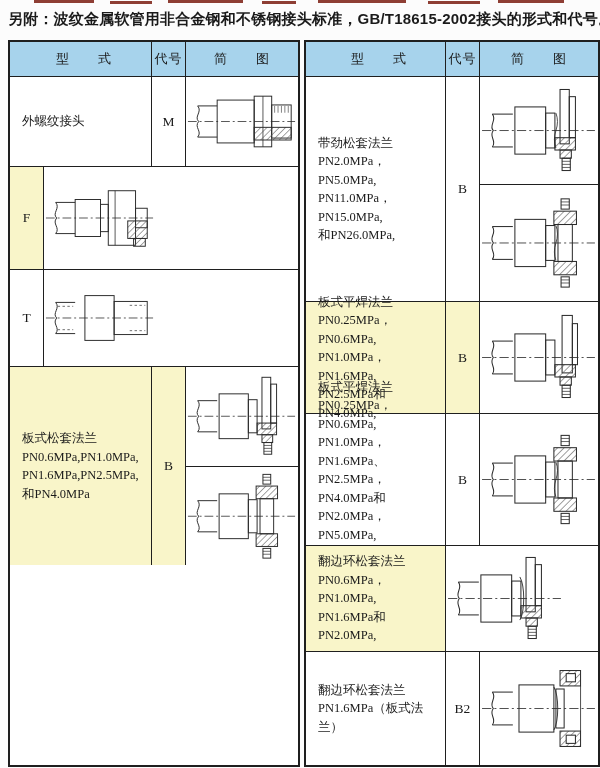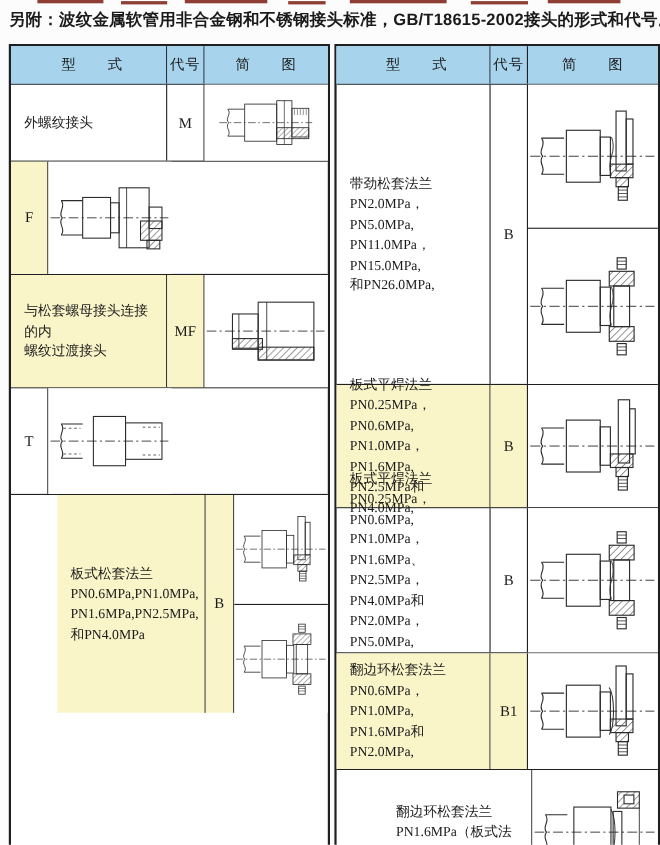--- a/index.html
+++ b/index.html
@@ -26,21 +26,21 @@
     font-family:"Liberation Sans","DejaVu Sans",sans-serif;
     font-weight:700;font-size:15px;line-height:20px;
     letter-spacing:.2px;white-space:nowrap;
   }
 
   .tables{position:absolute;top:40px;left:8px;display:flex;gap:4px;}
   .tbl{border:2px solid var(--border,#1f1f1f);background:#fff;}
   .tbl-left{width:288px;}
   .tbl-right{width:292px;}
   .row{display:flex;border-bottom:1px solid var(--border,#1f1f1f);box-sizing:border-box;}
-  .row:last-child{border-bottom:none;margin-left:42px;}
+  .row:last-child{border-bottom:none;}
   .cell{box-sizing:border-box;border-right:1px solid var(--border,#1f1f1f);}
   .cell:last-child{border-right:none;}
   .hl .type,.hl .code{background:var(--row-highlight,#f9f5c9);}
   .header{height:35px;background:var(--header-bg,#a7d3ec);}
   .header .cell{display:flex;align-items:center;justify-content:center;
     font-size:13px;letter-spacing:1px;background:var(--header-bg,#a7d3ec);}
   .type{display:flex;align-items:center;padding:0 5px 0 12px;
     font-size:12.5px;line-height:18.5px;white-space:pre-line;}
   .tbl-left .type{width:142px;}
   .tbl-left .code{width:34px;}
@@ -73,21 +73,21 @@
 
 <div class="tables">
 
   <div class="tbl tbl-left">
     <div class="row header">
       <div class="cell type">型　　式</div>
       <div class="cell code">代号</div>
       <div class="cell diagram" style="align-items:center;justify-content:center">简　　图</div>
     </div>
 
-    <div class="row" style="height:70px">
+    <div class="row" style="height:90px">
       <div class="cell type"><span>外螺纹接头</span></div>
       <div class="cell code">M</div>
       <div class="cell diagram">
           <svg viewBox="0 0 115 90" preserveAspectRatio="xMidYMid meet">
             <defs>
               <pattern id="hat0" width="4.5" height="4.5" patternUnits="userSpaceOnUse" patternTransform="rotate(45)">
                 <line x1="0" y1="0" x2="0" y2="4.5" stroke="#555" stroke-width="1.1"></line>
               </pattern>
             </defs>
             <line x1="2" y1="45" x2="112" y2="45" stroke="#2b2b2b" stroke-width="0.8" stroke-dasharray="9 3 2 3"></line>
@@ -126,41 +126,20 @@
             <rect x="66" y="17" width="28" height="56" fill="none" stroke="#2b2b2b" stroke-width="1"></rect>
             <line x1="73" y1="17" x2="73" y2="73" stroke="#2b2b2b" stroke-width="0.8"></line>
             <rect x="94" y="35" width="12" height="20" fill="none" stroke="#2b2b2b" stroke-width="1"></rect>
             <rect x="86" y="48" width="20" height="18" fill="url(#hat1)" stroke="#2b2b2b" stroke-width="1"></rect>
             <rect x="92" y="66" width="12" height="8" fill="url(#hat1)" stroke="#2b2b2b" stroke-width="1"></rect>
           </svg>
         </div>
     </div>
 
 
-    <div class="row hl" style="height:103px">
-      <div class="cell type"><span>与松套螺母接头连接的内
-螺纹过渡接头</span></div>
-      <div class="cell code">MF</div>
-      <div class="cell diagram">
-          <svg viewBox="0 0 115 90" preserveAspectRatio="xMidYMid meet">
-            <defs>
-              <pattern id="hat3" width="4.5" height="4.5" patternUnits="userSpaceOnUse" patternTransform="rotate(45)">
-                <line x1="0" y1="0" x2="0" y2="4.5" stroke="#555" stroke-width="1.1"></line>
-              </pattern>
-            </defs>
-            <line x1="2" y1="45" x2="112" y2="45" stroke="#2b2b2b" stroke-width="0.8" stroke-dasharray="9 3 2 3"></line>
-            <rect x="26" y="29" width="24" height="32" fill="none" stroke="#2b2b2b" stroke-width="1"></rect>
-            <line x1="32" y1="29" x2="32" y2="61" stroke="#2b2b2b" stroke-width="0.8"></line>
-            <rect x="50" y="18" width="52" height="54" fill="none" stroke="#2b2b2b" stroke-width="1"></rect>
-            <line x1="58" y1="18" x2="58" y2="72" stroke="#2b2b2b" stroke-width="0.8"></line>
-            <rect x="26" y="52" width="28" height="10" fill="url(#hat3)" stroke="#2b2b2b" stroke-width="1"></rect>
-            <rect x="50" y="60" width="52" height="12" fill="url(#hat3)" stroke="#2b2b2b" stroke-width="1"></rect>
-          </svg>
-        </div>
-    </div>
 
     <div class="row" style="height:97px">
       <div class="cell code">T</div>
       <div class="cell diagram">
           <svg viewBox="0 0 115 90" preserveAspectRatio="xMidYMid meet">
             <defs>
               <pattern id="hat4" width="4.5" height="4.5" patternUnits="userSpaceOnUse" patternTransform="rotate(45)">
                 <line x1="0" y1="0" x2="0" y2="4.5" stroke="#555" stroke-width="1.1"></line>
               </pattern>
             </defs>
@@ -236,21 +215,21 @@
     </div>
   </div>
 
   <div class="tbl tbl-right">
     <div class="row header">
       <div class="cell type">型　　式</div>
       <div class="cell code">代号</div>
       <div class="cell diagram" style="align-items:center;justify-content:center">简　　图</div>
     </div>
 
-    <div class="row" style="height:273px">
+    <div class="row" style="height:225px">
       <div class="cell type"><span>带劲松套法兰
 PN2.0MPa，PN5.0MPa,
 PN11.0MPa，PN15.0MPa,
 和PN26.0MPa,</span></div>
       <div class="cell code">B</div>
       <div class="cell diagram split">
         <div class="half" style="flex:48">
             <svg viewBox="0 0 115 90" preserveAspectRatio="xMidYMid meet">
               <defs>
                 <pattern id="hat7" width="4.5" height="4.5" patternUnits="userSpaceOnUse" patternTransform="rotate(45)">
@@ -365,21 +344,20 @@
             <line x1="79" y1="81" x2="87" y2="81" stroke="#2b2b2b" stroke-width="0.7"></line>
             <line x1="79" y1="84" x2="87" y2="84" stroke="#2b2b2b" stroke-width="0.7"></line>
           </svg>
         </div>
     </div>
 
     <div class="row hl" style="height:106px">
       <div class="cell type"><span>翻边环松套法兰
 PN0.6MPa，PN1.0MPa,
 PN1.6MPa和PN2.0MPa,</span></div>
-      <div class="cell code">B1</div>
       <div class="cell diagram">
           <svg viewBox="0 0 115 90" preserveAspectRatio="xMidYMid meet">
             <defs>
               <pattern id="hat11" width="4.5" height="4.5" patternUnits="userSpaceOnUse" patternTransform="rotate(45)">
                 <line x1="0" y1="0" x2="0" y2="4.5" stroke="#555" stroke-width="1.1"></line>
               </pattern>
             </defs>
             <line x1="12" y1="29" x2="32" y2="29" stroke="#2b2b2b" stroke-width="1"></line>
             <line x1="12" y1="61" x2="32" y2="61" stroke="#2b2b2b" stroke-width="1"></line>
             <path d="M12,29 C17,35 8,40 13,45 C8,51 17,55 12,61" fill="none" stroke="#2b2b2b" stroke-width="1"></path>
@@ -395,20 +373,21 @@
             <line x1="80" y1="75" x2="88" y2="75" stroke="#2b2b2b" stroke-width="0.7"></line>
             <line x1="80" y1="78" x2="88" y2="78" stroke="#2b2b2b" stroke-width="0.7"></line>
             <line x1="80" y1="81" x2="88" y2="81" stroke="#2b2b2b" stroke-width="0.7"></line>
           </svg>
         </div>
     </div>
 
     <div class="row" style="height:113px">
       <div class="cell type"><span>翻边环松套法兰
 PN1.6MPa（板式法兰）</span></div>
+      <div class="cell code">B2</div>
       <div class="cell diagram">
           <svg viewBox="0 0 115 90" preserveAspectRatio="xMidYMid meet">
             <defs>
               <pattern id="hat12" width="4.5" height="4.5" patternUnits="userSpaceOnUse" patternTransform="rotate(45)">
                 <line x1="0" y1="0" x2="0" y2="4.5" stroke="#555" stroke-width="1.1"></line>
               </pattern>
             </defs>
             <line x1="12" y1="29" x2="32" y2="29" stroke="#2b2b2b" stroke-width="1"></line>
             <line x1="12" y1="61" x2="32" y2="61" stroke="#2b2b2b" stroke-width="1"></line>
             <path d="M12,29 C17,35 8,40 13,45 C8,51 17,55 12,61" fill="none" stroke="#2b2b2b" stroke-width="1"></path>

